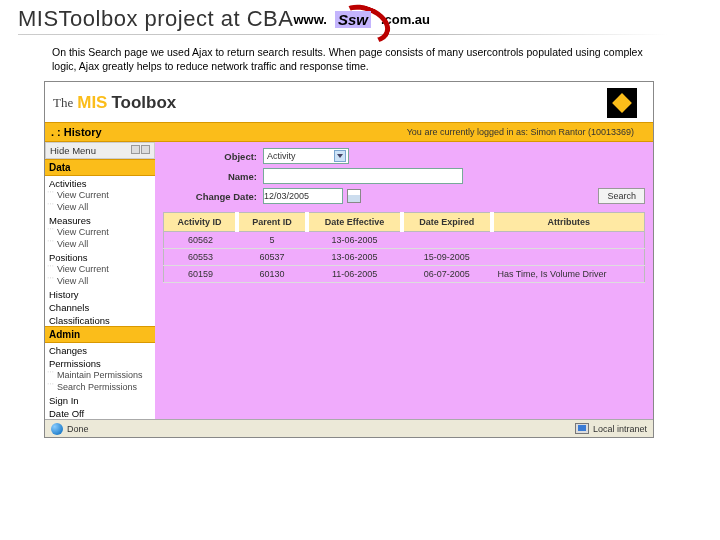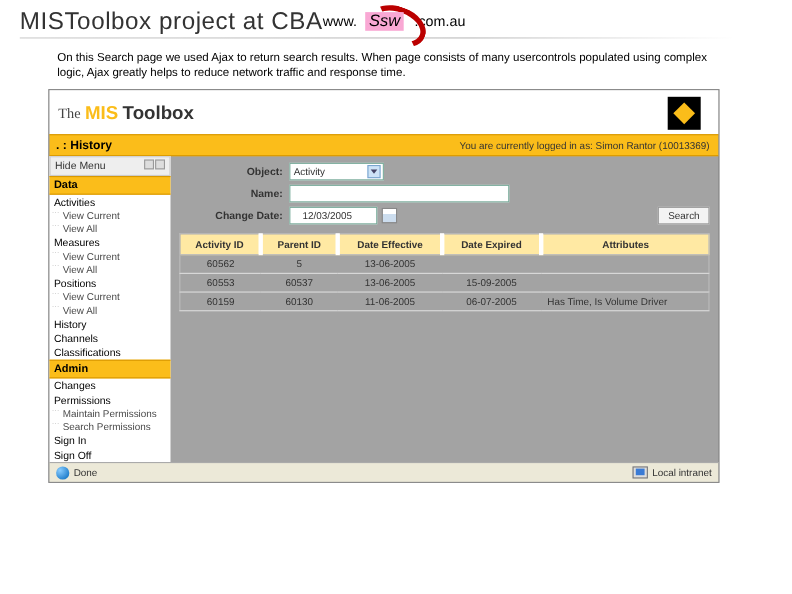--- a/index.html
+++ b/index.html
@@ -1,53 +1,53 @@
 <!DOCTYPE html>
 <html><head>
 <meta charset="utf-8">
 <style>
   * { box-sizing: border-box; margin: 0; padding: 0; }
   body { width: 720px; height: 540px; background: #fff; font-family: Arial, sans-serif; font-size: 10px; color: #333; position: relative; overflow: hidden; }
   .slide-header { display: flex; justify-content: flex-start; align-items: center; padding: 6px 18px 2px 18px; }
   .slide-title { font-family: Verdana, sans-serif; font-size: 22px; color: #333; letter-spacing: 0.5px; }
-  .ssw-logo { display: flex; align-items: center; font-size: 13px; font-weight: normal; color: #000; }
+  .ssw-logo { display: flex; align-items: center; font-size: 13px; font-weight: bold; color: #000; }
   .ssw-logo .red-swoosh { width: 60px; height: 26px; position: relative; }
   .ssw-logo .red-swoosh::before { content: ""; position: absolute; left: 10px; top: 0px; width: 44px; height: 26px; border: 5px solid #b00; border-radius: 50%; border-left-color: transparent; border-bottom-color: transparent; transform: rotate(20deg); }
-  .ssw-text { position: relative; z-index: 1; background: #f9a8d4; padding: 0 3px; font-size: 15px; font-style: italic; }
+  .ssw-text { position: relative; z-index: 1; background: #c4b5fd; padding: 0 3px; font-size: 15px; font-style: italic; }
   .header-rule { height: 1px; background: linear-gradient(to right, #ccc 0%, #bbb 60%, transparent 95%); margin: 0 18px 4px 18px; }
   .slide-desc { font-size: 10.5px; color: #000; padding: 6px 52px 8px 52px; line-height: 1.35; }
 
-  .browser-frame { margin: 0 44px; border: 1px solid #888; background: #a3a3a3; width: 610px; }
+  .browser-frame { margin: 0 44px; border: 1px solid #888; background: #f0abfc; width: 610px; }
   .app-banner { display: flex; align-items: center; background: #fff; padding: 4px 8px 2px 8px; height: 40px; }
   .app-banner .the { font-family: Georgia, serif; font-size: 13px; color: #444; margin-right: 4px; }
   .app-banner .mis { font-family: Verdana, sans-serif; font-size: 17px; font-weight: bold; color: #fbbd1a; margin-right: 4px; }
   .app-banner .toolbox { font-family: Verdana, sans-serif; font-size: 17px; font-weight: bold; color: #333; }
   .diamond { width: 30px; height: 30px; background: #000; position: relative; margin-left: auto; margin-right: 8px; }
   .diamond::after { content: ""; position: absolute; width: 14px; height: 14px; background: #fbbd1a; transform: rotate(45deg); left: 8px; top: 8px; }
 
   .history-bar { background: #fbbd1a; border-top: 1px solid #d99800; border-bottom: 1px solid #d99800; display: flex; align-items: center; height: 20px; }
   .history-bar .crumb { font-weight: bold; color: #000; padding: 0 6px; font-size: 11px; }
-  .history-bar .login-info { margin-left: auto; margin-right: 8px; font-size: 9px; color: #333; }
+  .history-bar .login-info { margin-left: auto; margin-right: 19px; font-size: 9px; color: #333; }
 
   .app-body { display: flex; }
   .left-rail { width: 110px; background: #fff; }
   .rail-hdr { background: #eee; border: 1px solid #ccc; padding: 2px 4px; font-size: 9.5px; color: #333; display: flex; justify-content: space-between; align-items: center; }
   .rail-hdr .navbtns span { display: inline-block; width: 9px; height: 9px; background: #ddd; border: 1px solid #999; margin-left: 1px; }
   .rail-section { background: #fbbd1a; border-top: 1px solid #d99800; border-bottom: 1px solid #d99800; padding: 2px 4px; font-size: 10px; font-weight: bold; color: #000; }
   .rail-group { font-size: 9.5px; color: #000; padding: 2px 4px 0 4px; }
   .rail-item { font-size: 9px; color: #4a4a4a; padding: 1px 4px 1px 12px; position: relative; }
   .rail-item::before { content: "⋯"; position: absolute; left: 2px; top: -1px; color: #bbb; font-size: 7px; }
 
   .main-pane { flex: 1; padding: 6px 8px; }
   .form-row { display: flex; align-items: center; margin-bottom: 4px; }
   .form-row label { width: 100px; text-align: right; padding-right: 6px; font-size: 9.5px; font-weight: bold; color: #333; }
   .select { display: inline-flex; align-items: center; border: 1px solid #7a9; background: #fff; height: 16px; font-size: 9px; padding: 0 2px 0 3px; }
   .select .arrow { width: 12px; height: 12px; background: #cde3f7; border: 1px solid #7aa5cf; margin-left: 38px; position: relative; }
   .select .arrow::after { content: ""; position: absolute; left: 2px; top: 3px; border-left: 3px solid transparent; border-right: 3px solid transparent; border-top: 4px solid #2b5; border-top-color: #446; }
-  .text-input { border: 1px solid #7a9; background: #fff; height: 16px; width: 200px; padding: 0 11px; font-size: 9px; display: inline-flex; align-items: center; }
+  .text-input { border: 1px solid #7a9; background: #fff; height: 16px; width: 200px; padding: 0 0; font-size: 9px; display: inline-flex; align-items: center; }
   .text-input.short { width: 80px; }
   .cal-icon { display: inline-block; width: 14px; height: 14px; border: 1px solid #888; background: linear-gradient(#fff 40%, #cde 40%); margin-left: 4px; vertical-align: middle; }
   .search-btn { margin-left: auto; border: 1px solid #999; background: #f3f3f3; padding: 2px 8px; font-size: 9px; color: #333; }
 
   .grid { border: 1px solid #bbb; margin-top: 8px; width: 100%; border-collapse: collapse; }
   .grid th { background: #ffe9a3; border-right: 4px solid #fff; border-bottom: 1px solid #bbb; font-size: 9px; padding: 4px 6px; color: #333; text-align: center; }
   .grid th:last-child { border-right: none; }
   .grid td { border-bottom: 1px solid #ddd; font-size: 9px; padding: 3px 6px; text-align: center; color: #333; }
   .grid td.attr { text-align: left; }
 
@@ -108,21 +108,21 @@
       <div class="rail-item">View All</div>
       <div class="rail-group">History</div>
       <div class="rail-group">Channels</div>
       <div class="rail-group">Classifications</div>
       <div class="rail-section">Admin</div>
       <div class="rail-group">Changes</div>
       <div class="rail-group">Permissions</div>
       <div class="rail-item">Maintain Permissions</div>
       <div class="rail-item">Search Permissions</div>
       <div class="rail-group">Sign In</div>
-      <div class="rail-group">Sign Off</div>
+      <div class="rail-group">Date Off</div>
     </div>
 
     <div class="main-pane">
       <div class="form-row">
         <label>Object:</label>
         <div class="select">
           <span>Activity</span>
           <span class="arrow"></span>
         </div>
       </div>

